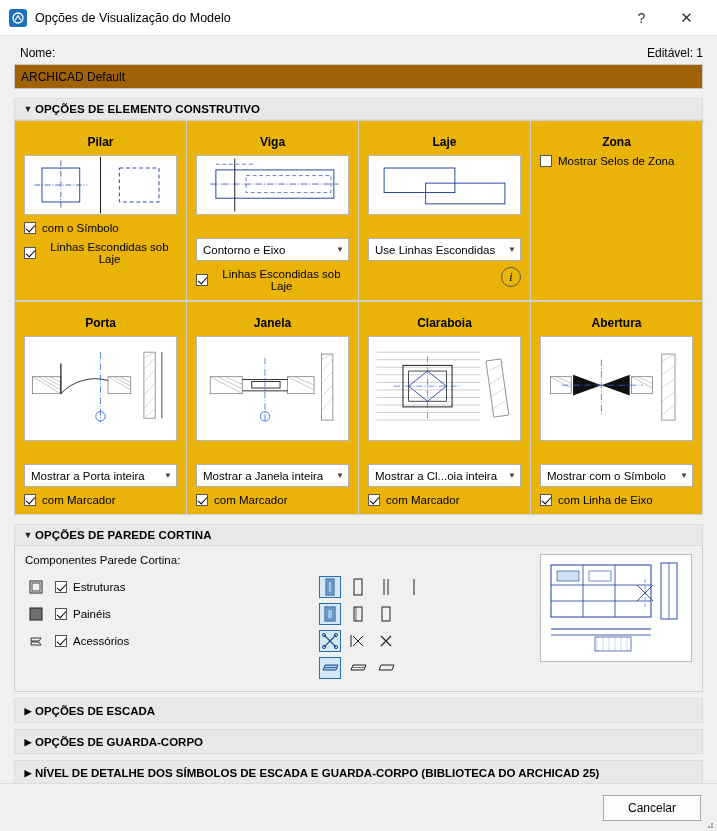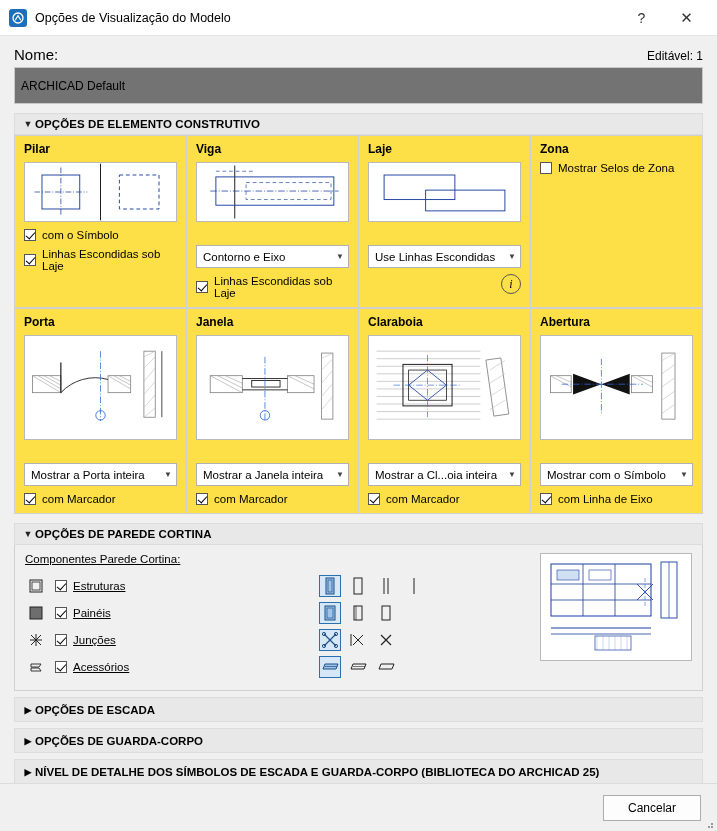--- a/index.html
+++ b/index.html
@@ -18,44 +18,44 @@
   .titlebar { height:36px; background:#ffffff; display:flex; align-items:center; padding:0 8px 0 9px; border-bottom:1px solid #e5e5e5; }
   .title-icon { width:18px; height:18px; border-radius:3px; background:#1c6fb8; color:#fff; font-size:11px; display:flex; align-items:center; justify-content:center; margin-right:8px; flex:0 0 auto; }
   .title-text { font-size:12.5px; color:#000; flex:1 1 auto; }
   .title-btn { width:45px; height:36px; display:flex; align-items:center; justify-content:center; font-size:14px; color:#333; }
   .title-btn.close { font-size:15px; }
 
   
   .content { flex:1 1 auto; padding:10px 14px 0 14px; overflow:hidden; }
 
   .name-row { display:flex; justify-content:space-between; align-items:baseline; margin-bottom:4px; }
-  .name-label { font-size:15px; }
+  .name-label { font-size:12px;margin-left:6px; }
   .editable-label { font-size:12px; }
-  .name-input { width:100%; height:37px; background:#737373; border:1px solid #c8c8c8; padding:0 6px; font-size:12px; line-height:23px; color:#000; }
+  .name-input { width:100%; height:25px; background:#a16207; border:1px solid #c8c8c8; padding:0 6px; font-size:12px; line-height:23px; color:#000; }
 
   .section-header { height:22px; background:#e8e8e8; border:1px solid #dcdcdc; display:flex; align-items:center; padding:0 6px; margin-top:9px; font-size:11.5px; font-weight:bold; letter-spacing:0.1px; }
   .section-header .arrow { width:14px; font-size:9px; color:#222; display:inline-block; text-align:center; }
 
   
   .panel-grid { display:grid; grid-template-columns:repeat(4,1fr); border-left:1px solid #d0d0d0; }
-  .panel { border-right:1px solid #d0d0d0; border-bottom:1px solid #d0d0d0; border-top:1px solid #d0d0d0; padding:6px 9px 8px 9px; background:#fde047; }
+  .panel { border-right:1px solid #d0d0d0; border-bottom:1px solid #d0d0d0; border-top:1px solid #d0d0d0; padding:14px 9px 8px 9px; background:#eab308;text-align:center; }
   .panel h4 { margin:0 0 6px 0; font-size:12px; font-weight:bold; }
   .preview { background:#fff; border:1px solid #b9b9b9; height:60px; position:relative; overflow:hidden; }
   .preview.tall { height:105px; }
   .combo { margin-top:23px; height:23px; background:#fff; border:1px solid #b0b0b0; display:flex; align-items:center; padding:0 4px 0 6px; font-size:11.5px; justify-content:space-between; }
   .combo .caret { font-size:8px; color:#444; }
   .check-row { display:flex; align-items:center; margin-top:7px; font-size:11.5px; }
   .cb { width:12px; height:12px; border:1px solid #555; background:#fff; margin-right:6px; position:relative; flex:0 0 auto; }
   .cb.checked::after { content:""; position:absolute; left:3px; top:0px; width:4px; height:8px; border:solid #000; border-width:0 1.6px 1.6px 0; transform:rotate(42deg); }
   .info-btn { margin-top:6px; display:flex; justify-content:flex-end; }
   .info-circle { width:20px; height:20px; border-radius:50%; border:1px solid #555; display:flex; align-items:center; justify-content:center; font-size:12px; font-style:italic; font-family:"Liberation Serif", serif; }
 
   
   .cw-wrap { border:1px solid #d0d0d0; border-top:none; padding:8px 10px 10px 10px; display:flex; background:#f0f0f0; }
-  .cw-left { flex:0 0 auto; width:290px;text-decoration:underline; }
+  .cw-left { flex:0 0 auto; width:290px; }
   .cw-caption { font-size:11.5px; margin-bottom:7px; }
   .cw-row { display:flex; align-items:center; height:27px; }
   .cw-glyph { width:22px; display:flex; justify-content:center; align-items:center; }
   .cw-label { font-size:11.5px; }
   .cw-mid { flex:1 1 auto; padding-left:4px; }
   .cw-btnrow { display:flex; align-items:center; height:27px; gap:6px; }
   .ibtn { width:22px; height:22px; border:1px solid transparent; background:transparent; display:flex; align-items:center; justify-content:center; }
   .ibtn.sel { border:1px solid #2a6fb0; background:#d6e8f7; }
   .cw-right { flex:0 0 auto; width:152px; }
   .cw-preview { width:152px; height:108px; background:#fff; border:1px solid #b9b9b9; }
@@ -310,29 +310,20 @@
         <div class="cw-row">
           <span class="cw-glyph">
             <svg width="14" height="14" viewBox="0 0 14 14">
                 <rect x="1" y="1" width="12" height="12" fill="#6e6e6e" stroke="#222" stroke-width="1"></rect>
               </svg>
           </span>
           <span class="cb checked" style="margin-left:8px"></span>
           <span class="cw-label">Painéis</span>
         </div>
 
-        <div class="cw-row">
-          <span class="cw-glyph">
-            <svg width="14" height="14" viewBox="0 0 14 14">
-                <path d="M2 2 L12 12 M12 2 L2 12 M7 1 L7 13 M1 7 L13 7" stroke="#222" stroke-width="1"></path>
-              </svg>
-          </span>
-          <span class="cb checked" style="margin-left:8px"></span>
-          <span class="cw-label">Junções</span>
-        </div>
 
         <div class="cw-row">
           <span class="cw-glyph">
             <svg width="14" height="14" viewBox="0 0 14 14">
                 <path d="M2 4 L12 4 L10 7 L2 7 Z M2 8 L10 8 L12 11 L2 11 Z" fill="none" stroke="#222" stroke-width="0.9"></path>
               </svg>
           </span>
           <span class="cb checked" style="margin-left:8px"></span>
           <span class="cw-label">Acessórios</span>
         </div>

